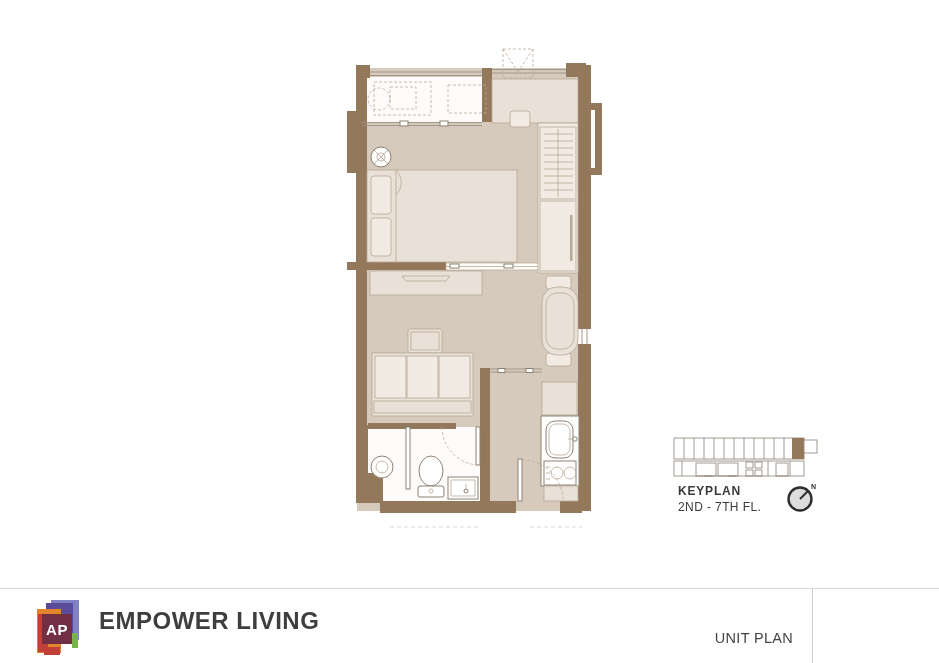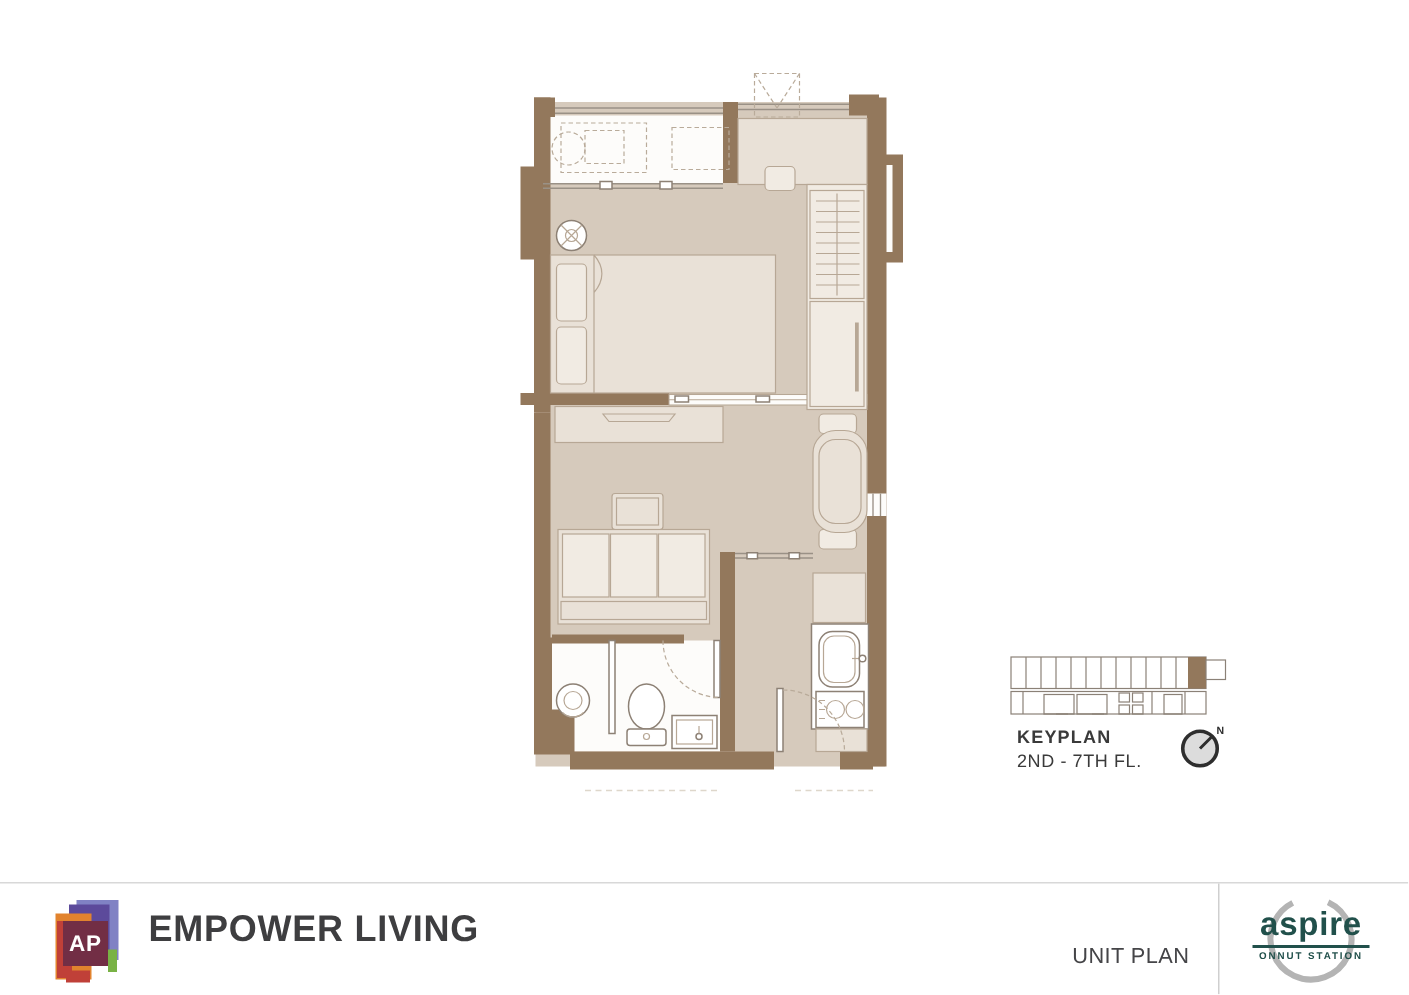--- a/index.html
+++ b/index.html
@@ -236,22 +236,14 @@
     <div class="ap-orange"></div>
     <div class="ap-red"></div>
     <div class="ap-green"></div>
     <div class="ap-red2"></div>
     <div class="ap-maroon">AP</div>
   </div>
 
   <div class="abs brand">EMPOWER LIVING</div>
   <div class="abs plan-label">UNIT PLAN</div>
 
-  <div class="abs aspire">
-    <svg class="aspire-ring" viewBox="0 0 100 73">
-      <circle cx="50" cy="36" r="27" fill="none" stroke="#b4b4b4" stroke-width="4" stroke-dasharray="145 25" transform="rotate(-65 50 36)"></circle>
-    </svg>
-    <div class="aspire-name">aspire</div>
-    <div class="aspire-line"></div>
-    <div class="aspire-sub">ONNUT STATION</div>
-  </div>
 
 </div>
 
 </body></html>

